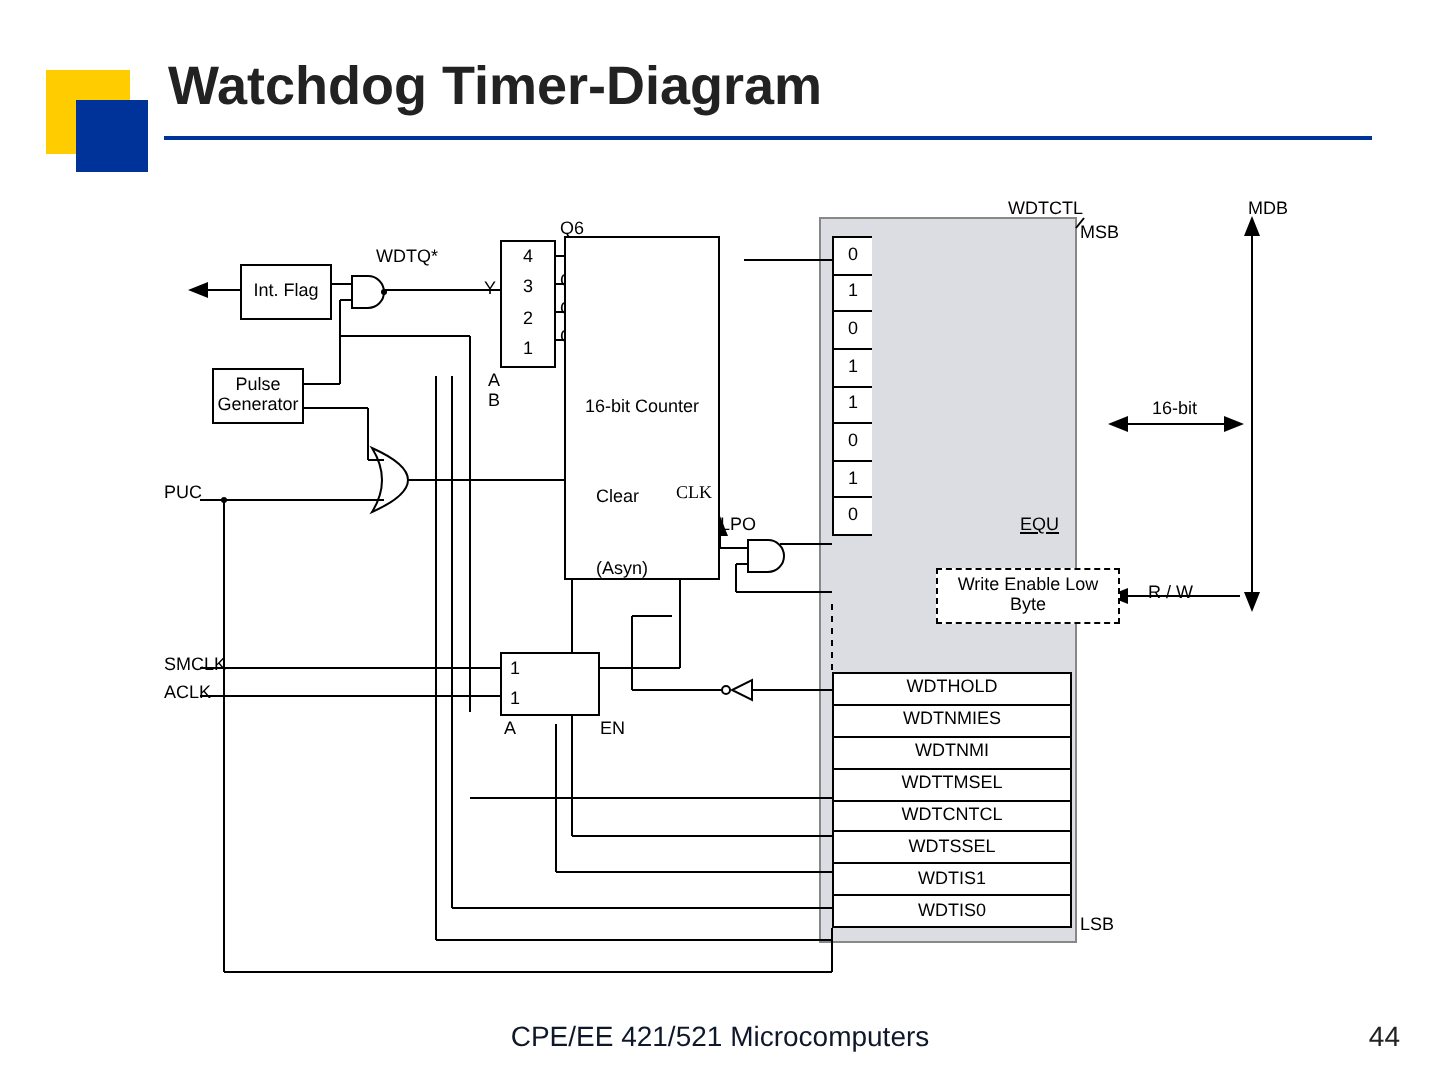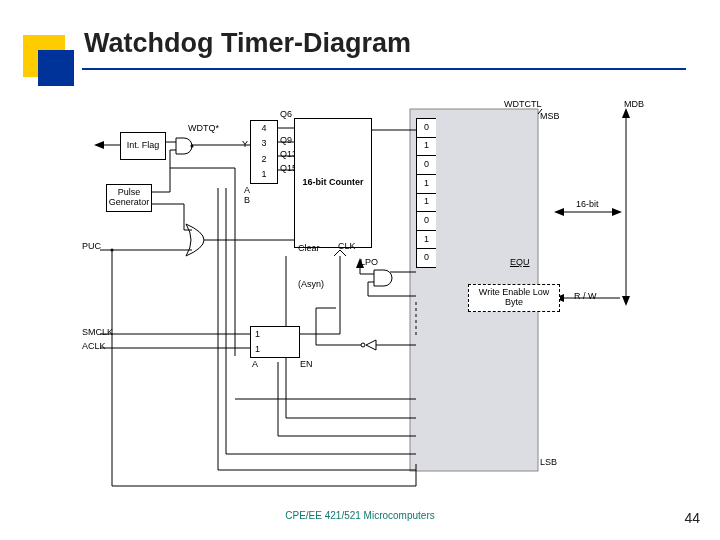--- a/index.html
+++ b/index.html
@@ -22,21 +22,21 @@
     font-weight: bold; font-size: 27px; color: #222;
   }
   .title-rule {
     position: absolute; left: 82px; top: 68px; width: 604px; height: 2px;
     background: #003399;
   }
 
   
   .footer-center {
     position: absolute; left: 0; width: 720px; top: 510px;
-    text-align: center; font-size: 10px; color: #0f766e;
+    text-align: center; font-size: 14px; color: #0f172a;
   }
   .footer-page {
     position: absolute; right: 20px; top: 510px;
     font-size: 14px; color: #222;
   }
 
   
   .diag {
     position: absolute;
     left: 80px; top: 100px;
@@ -190,27 +190,27 @@
     </div>
     <span class="lbl" style="left:162px; top:40px;">Y</span>
     <span class="lbl" style="left:164px; top:86px;">A</span>
     <span class="lbl" style="left:164px; top:96px;">B</span>
 
     <span class="lbl" style="left:200px; top:10px;">Q6</span>
     <span class="lbl" style="left:200px; top:36px;">Q9</span>
     <span class="lbl" style="left:200px; top:50px;">Q13</span>
     <span class="lbl" style="left:200px; top:64px;">Q15</span>
 
-    <div class="bx" style="left:214px; top:18px; width:78px; height:130px;font-weight:bold;">
+    <div class="bx" style="left:202px; top:18px; width:78px; height:172px;">
         <span>16-bit
 Counter</span>
       </div>
     <span class="lbl" style="left:218px; top:126px;margin-top:18px;">Clear</span>
     <span class="lbl" style="left:218px; top:138px;margin-top:42px;">(Asyn)</span>
-    <span class="lbl r" style="left:258px; top:142px;">CLK</span>
+    <span class="lbl r" style="left:258px; top:142px;font-family:Liberation Serif, serif;">CLK</span>
 
     <span class="lbl" style="left:280px; top:158px;">LPO</span>
 
     <div style="position:absolute; left:336px; top:18px; width:20px; height:150px; display:flex; flex-direction:column;">
       <div class="bx" style="position:relative; flex:1; border-right:none;">0</div>
       <div class="bx" style="position:relative; flex:1; border-right:none; border-top:none;">1</div>
       <div class="bx" style="position:relative; flex:1; border-right:none; border-top:none;">0</div>
       <div class="bx" style="position:relative; flex:1; border-right:none; border-top:none;">1</div>
       <div class="bx" style="position:relative; flex:1; border-right:none; border-top:none;">1</div>
       <div class="bx" style="position:relative; flex:1; border-right:none; border-top:none;">0</div>
@@ -226,20 +226,30 @@
 
     <div class="bx" style="left:170px; top:226px; width:50px; height:32px; flex-direction:column; justify-content:space-around; align-items:flex-start; padding-left:4px;">
       <span>1</span>
       <span>1</span>
     </div>
     <span class="lbl" style="left:172px; top:260px;">A</span>
     <span class="lbl" style="left:220px; top:260px;">EN</span>
     <span class="lbl" style="left:2px;  top:228px;">SMCLK</span>
     <span class="lbl" style="left:2px;  top:242px;">ACLK</span>
 
+    <div style="position:absolute; left:336px; top:236px; width:120px; height:128px; display:flex; flex-direction:column;">
+      <div class="bx" style="position:relative; flex:1;">WDTHOLD</div>
+      <div class="bx" style="position:relative; flex:1; border-top:none;">WDTNMIES</div>
+      <div class="bx" style="position:relative; flex:1; border-top:none;">WDTNMI</div>
+      <div class="bx" style="position:relative; flex:1; border-top:none;">WDTTMSEL</div>
+      <div class="bx" style="position:relative; flex:1; border-top:none;">WDTCNTCL</div>
+      <div class="bx" style="position:relative; flex:1; border-top:none;">WDTSSEL</div>
+      <div class="bx" style="position:relative; flex:1; border-top:none;">WDTIS1</div>
+      <div class="bx" style="position:relative; flex:1; border-top:none;">WDTIS0</div>
+    </div>
     <span class="lbl" style="left:460px; top:358px;">LSB</span>
 
     <span class="lbl" style="left:424px; top:0px;">WDTCTL</span>
     <span class="lbl" style="left:544px; top:0px;">MDB</span>
     <span class="lbl" style="left:460px; top:12px;">MSB</span>
     <span class="lbl" style="left:496px; top:100px;">16-bit</span>
     <span class="lbl" style="left:494px; top:192px;">R / W</span>
   </div>
 </div>
 

